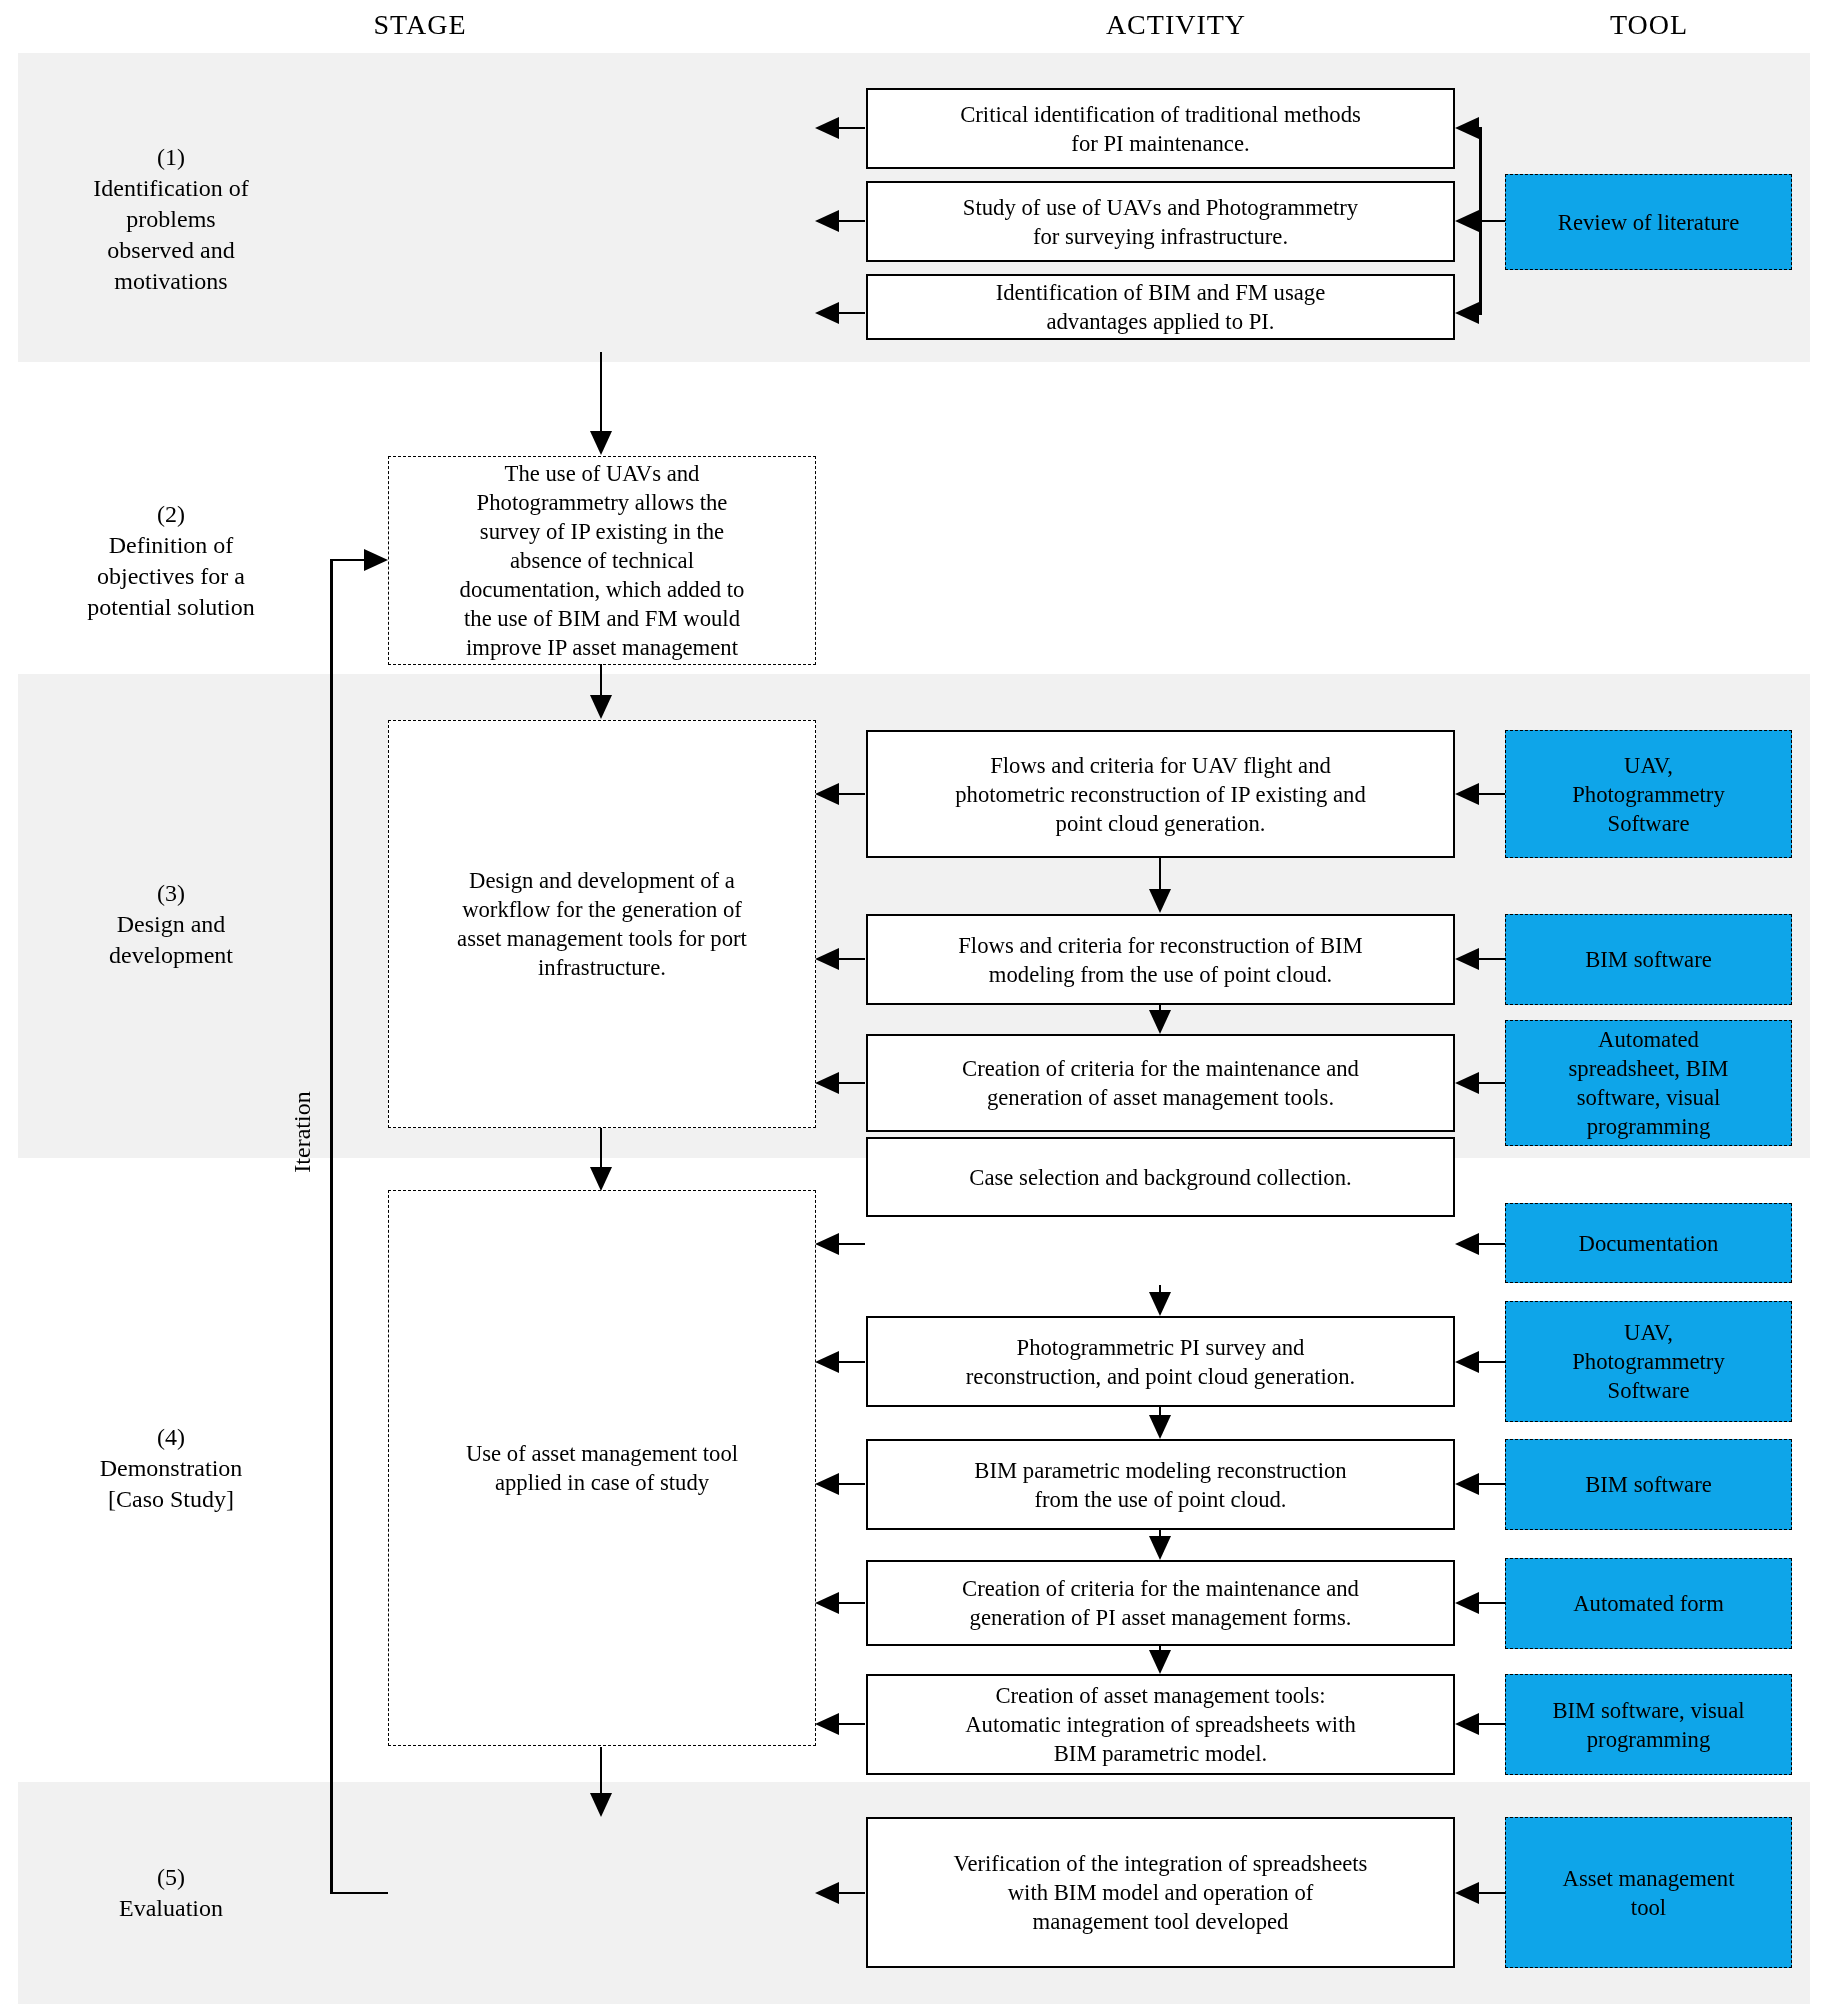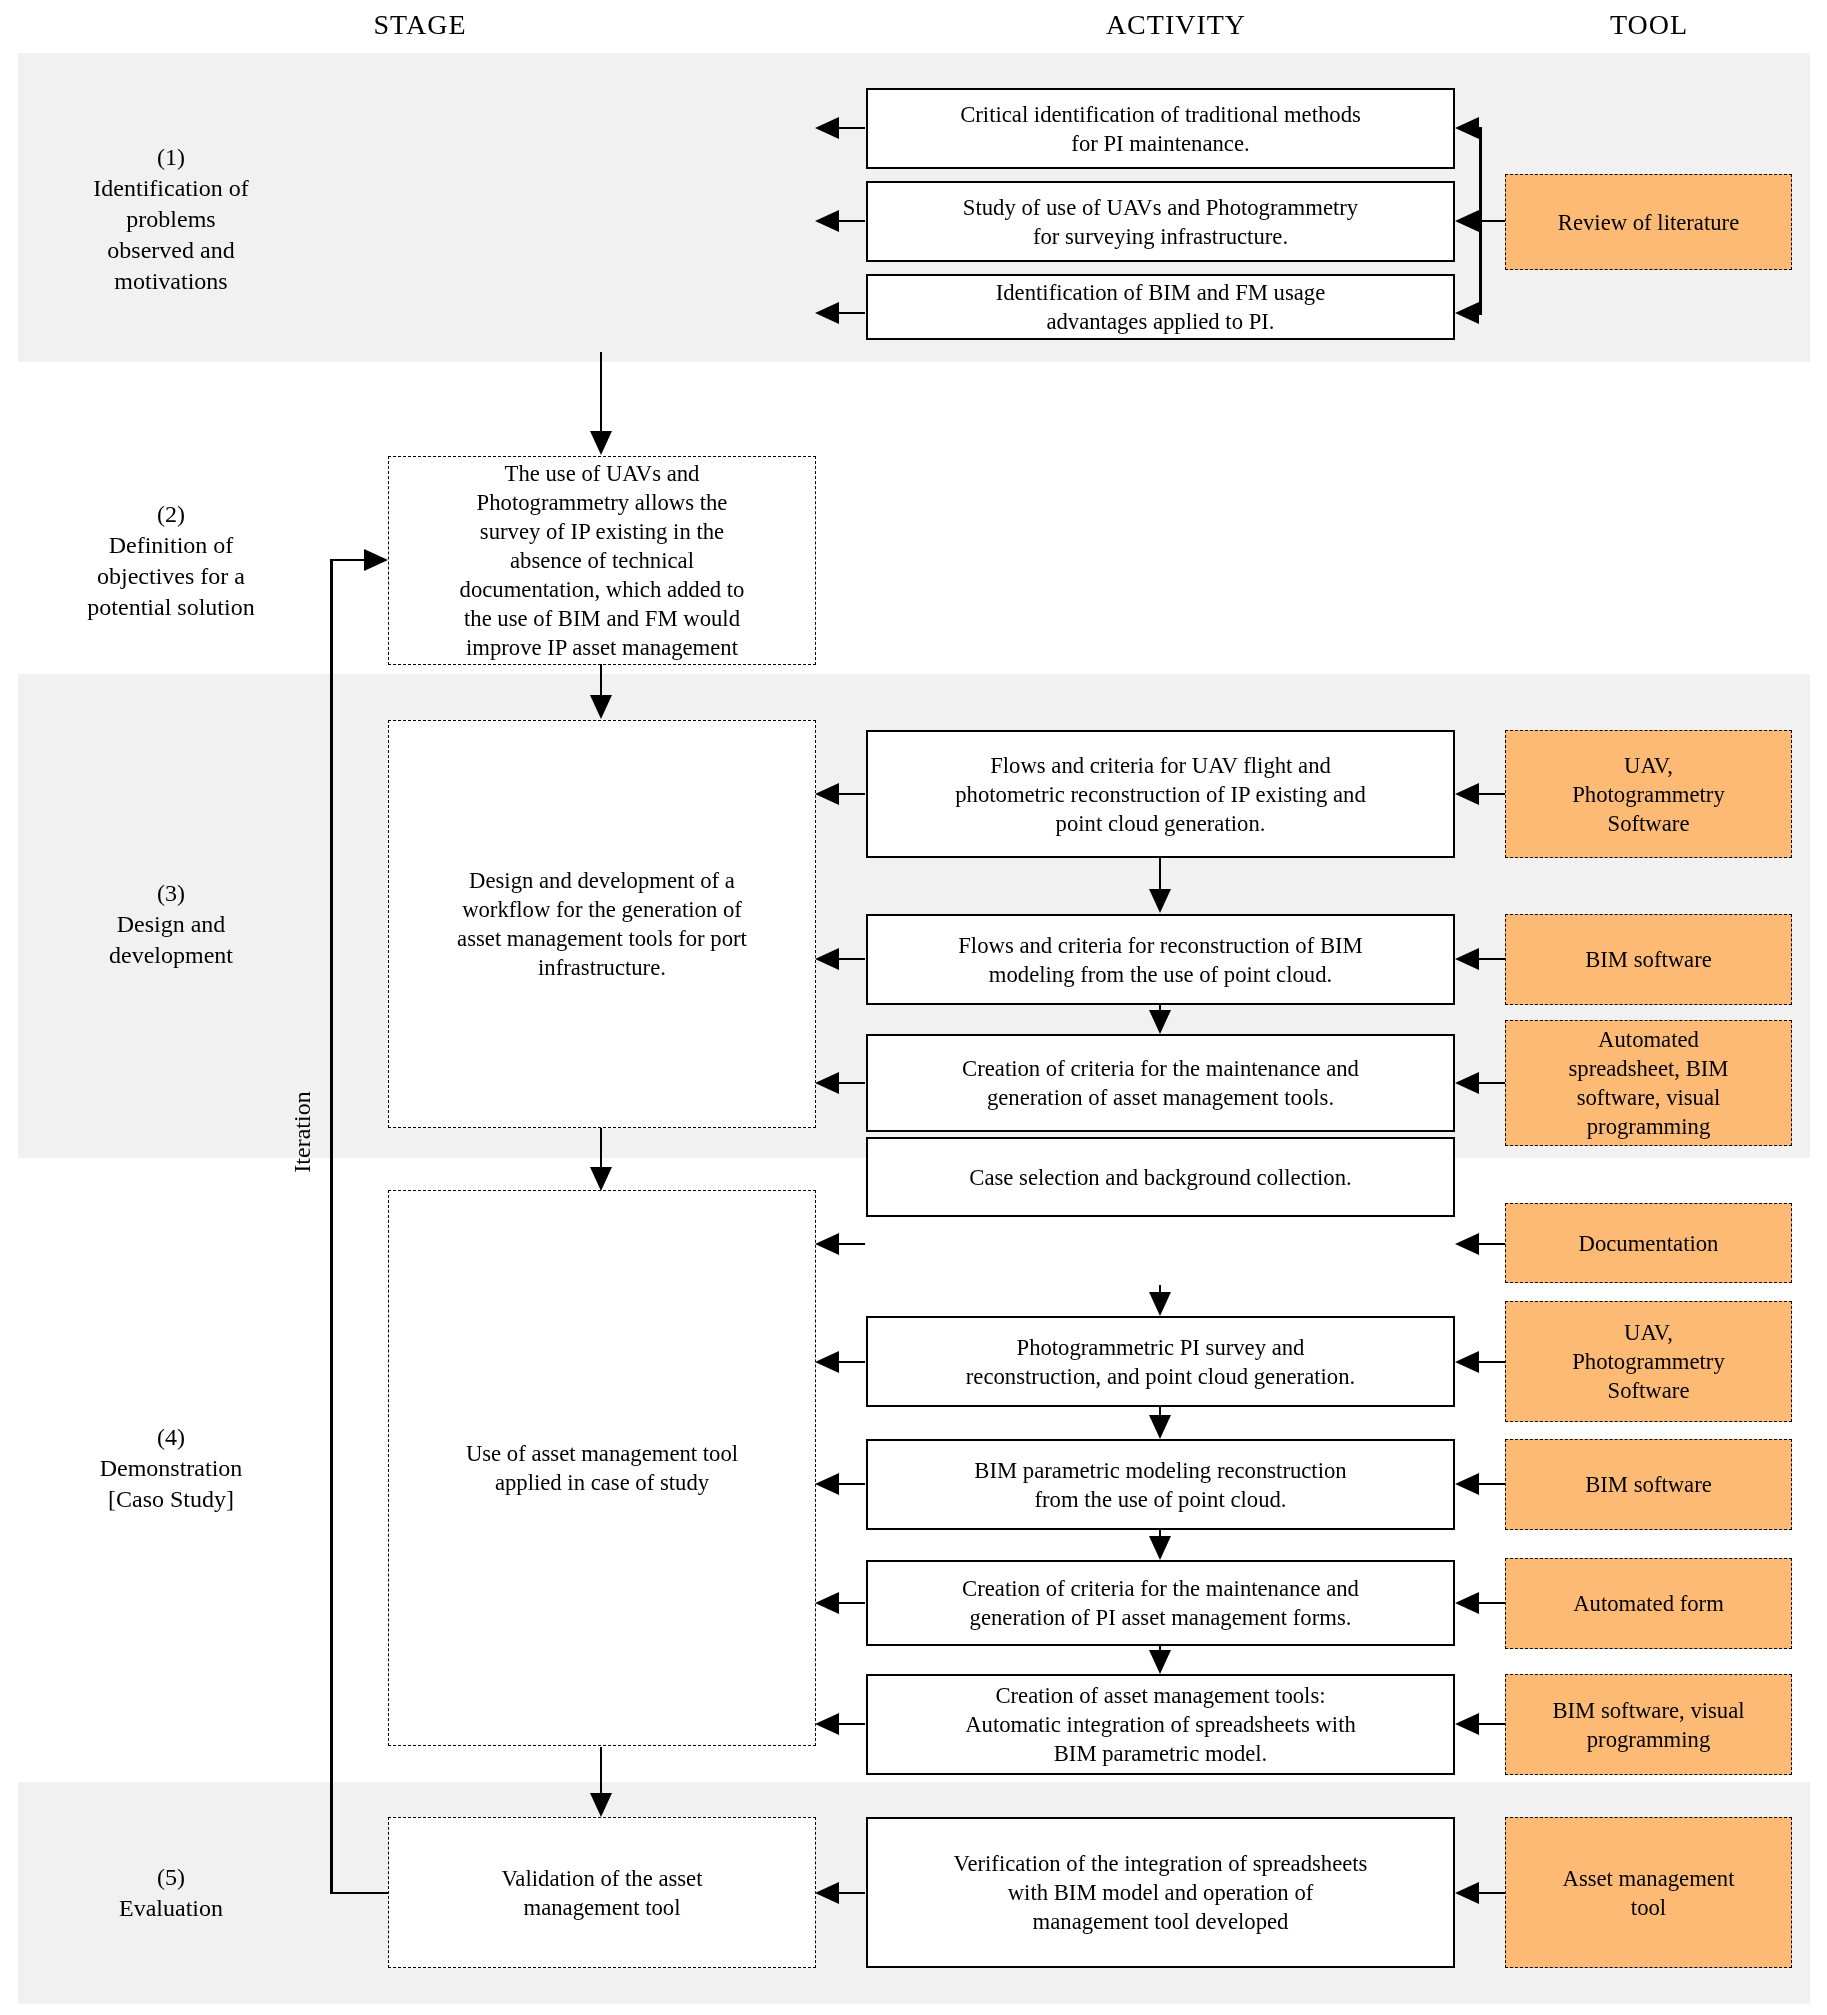--- a/index.html
+++ b/index.html
@@ -7,21 +7,21 @@
            font-family:"Liberation Serif","DejaVu Serif",serif; color:#000;}
   .band {position:absolute; left:17.6px; width:1792px; background:#f1f1f1;}
   .hdr {position:absolute; top:7px; height:35px; line-height:35px; font-size:28px;
         letter-spacing:1px; text-align:center;}
   .sbox {position:absolute; left:388px; width:428px; border:1.5px dashed #000; background:#fff;
          box-sizing:border-box; display:flex; align-items:center; justify-content:center;
          text-align:center; font-size:22.7px; line-height:29px; white-space:pre-line; padding:0 12px;}
   .abox {position:absolute; left:866px; width:589px; border:2.5px solid #000; background:#fff;
          box-sizing:border-box; display:flex; align-items:center; justify-content:center;
          text-align:center; font-size:22.7px; line-height:29px; white-space:pre-line; padding:0 10px;}
-  .tbox {position:absolute; left:1505px; width:287px; border:1.5px dashed #000; background:#fdba74;
+  .tbox {position:absolute; left:1505px; width:287px; border:1.5px dashed #000; background:#0ea5e9;
          box-sizing:border-box; display:flex; align-items:center; justify-content:center;
          text-align:center; font-size:22.7px; line-height:29px; white-space:pre-line; padding:0 14px;}
   .slabel {position:absolute; left:30px; width:282px; display:flex; flex-direction:column;
            align-items:center; justify-content:center; text-align:center;
            font-size:24px; line-height:31px; white-space:pre-line;}
   .hline {position:absolute; height:2px; background:#000;}
   .vline {position:absolute; width:2.5px; background:#000;}
   
   .arrow-l {position:absolute; height:22px;}
   .arrow-l::before {content:""; position:absolute; left:0; top:0; width:0; height:0;
@@ -87,22 +87,20 @@
 infrastructure.</div>
   <div class="sbox" style="top:456px;height:209px">The use of UAVs and
 Photogrammetry allows the
 survey of IP existing in the
 absence of technical
 documentation, which added to
 the use of BIM and FM would
 improve IP asset management</div>
   <div class="sbox" style="top:1190px;height:556px">Use of asset management tool
 applied in case of study</div>
-  <div class="sbox" style="top:1817px;height:151px">Validation of the asset
-management tool</div>
 
   <div class="abox" style="top:88px;height:81px">Critical identification of traditional methods
 for PI maintenance.</div>
   <div class="abox" style="top:181px;height:81px">Study of use of UAVs and Photogrammetry
 for surveying infrastructure.</div>
   <div class="abox" style="top:274px;height:66px">Identification of BIM and FM usage
 advantages applied to PI.</div>
   <div class="abox" style="top:730px;height:128px">Flows and criteria for UAV flight and
 photometric reconstruction of IP existing and
 point cloud generation.</div>

